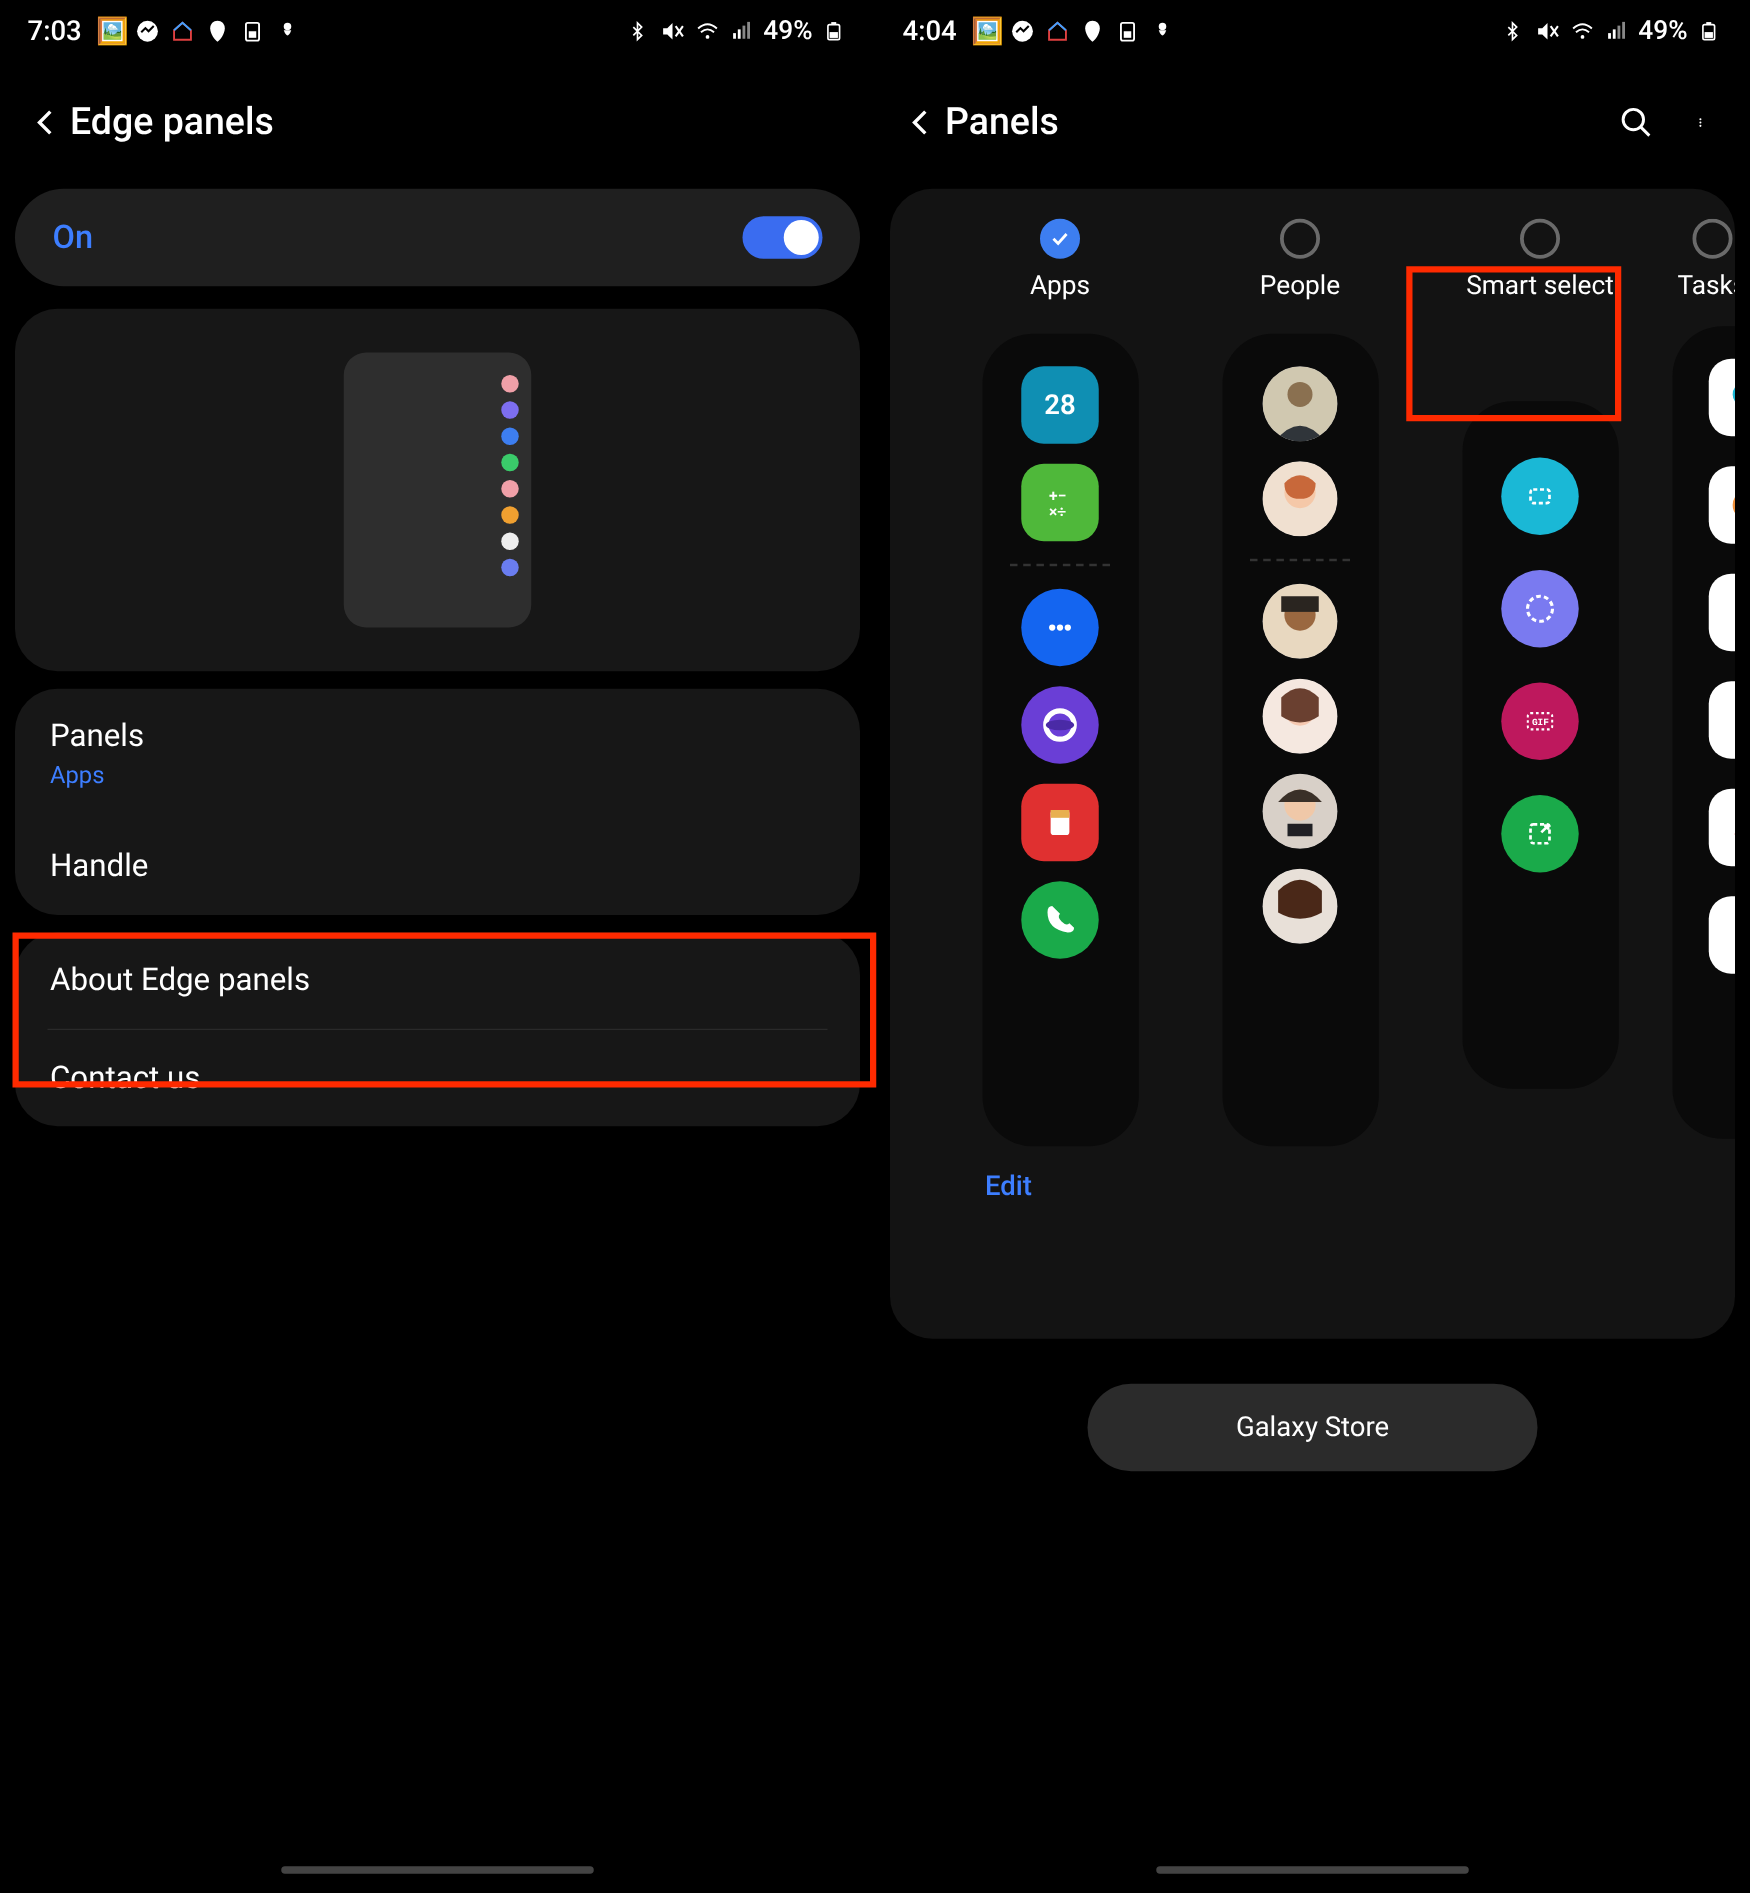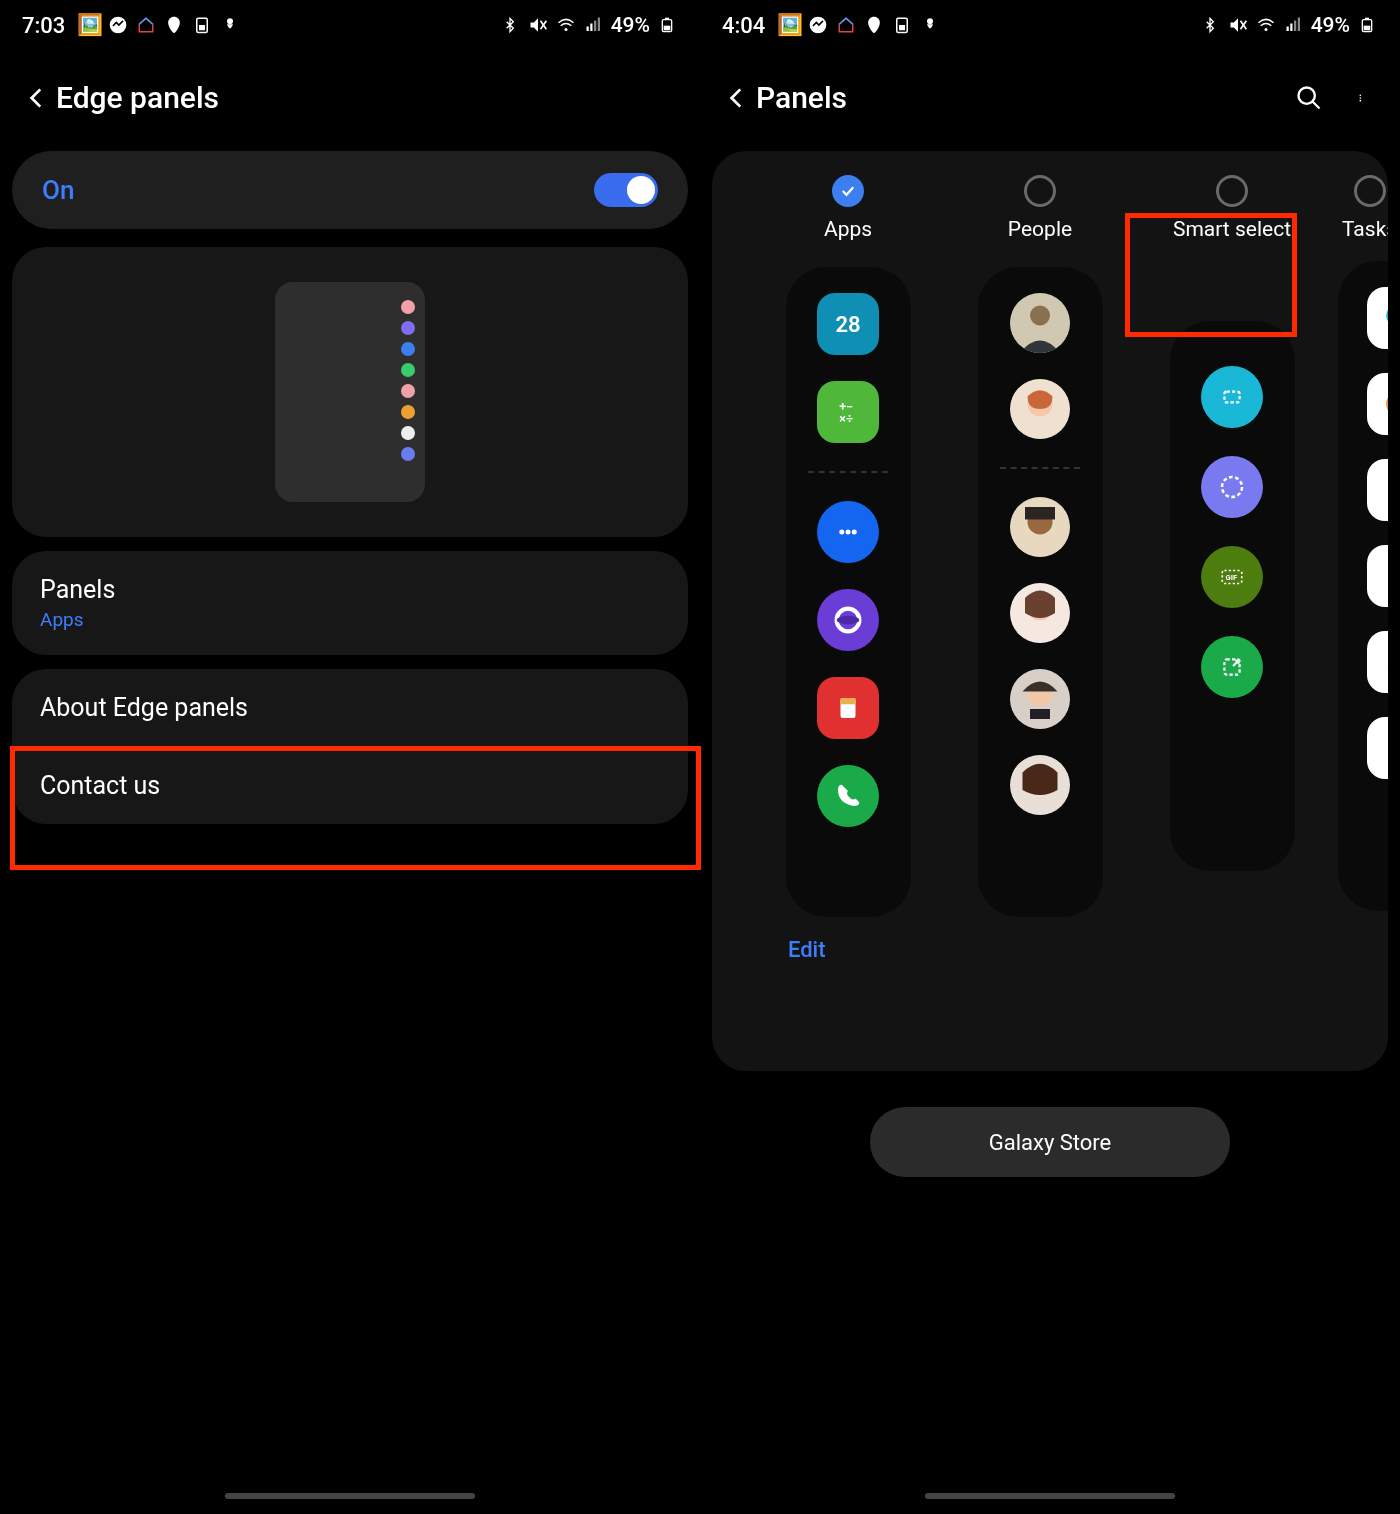--- a/index.html
+++ b/index.html
@@ -115,21 +115,21 @@
   }
   .radio-outer {
     width:32px; height:32px; border-radius:50%; border:3px solid #6a6a6a;
     display:flex; align-items:center; justify-content:center; margin-bottom:10px;
   }
   .radio-checked { background:#3d7ef0; border-color:#3d7ef0; }
   .radio-checked svg { stroke:#fff; stroke-width:3; fill:none; }
   .panel-name { font-size:21px; margin-bottom:20px; white-space:nowrap;}
   .panel-preview {
     width:125px; height:650px; background:#0a0a0a; border-radius:40px;
-    display:flex; flex-direction:column; align-items:center; padding:26px 0; gap:26px;
+    display:flex; flex-direction:column; align-items:center; padding:26px 0; gap:16px;
   }
   .panel-preview.short { height:550px; padding-top:45px; gap:28px; margin-top:0;}
   .panel-col .panel-preview { margin-top:6px; }
   .app-ico { width:62px; height:62px; border-radius:50%; display:flex; align-items:center; justify-content:center; font-size:22px; color:#fff; font-weight:600; flex-shrink:0;}
   .app-ico.rounded { border-radius:18px; }
   .dashed-divider { width:80px; border-top:2px dashed #333; margin:2px 0; }
   .avatar { width:60px; height:60px; border-radius:50%; background:#8a8a8a; display:flex; align-items:center; justify-content:center; overflow:hidden; flex-shrink:0;}
   .avatar svg { width:100%; height:100%; }
   .edit-link { color:#3d7eff; font-size:22px; margin-left:36px; margin-top:20px; display:inline-block; font-weight:500;}
   .galaxy-btn {
@@ -254,20 +254,23 @@
           <span class="d8"></span>
       </div>
     </div>
   </div>
 
   <div class="card menu-card">
     <div class="menu-item">
       <div class="mlabel">Panels</div>
       <div class="msub">Apps</div>
     </div>
+    <div class="menu-item">
+      <div class="mlabel">Handle</div>
+    </div>
   </div>
 
   <div class="card menu-card">
     <div class="menu-item">
       <div class="mlabel">About Edge panels</div>
     </div>
     <div class="menu-divider"></div>
     <div class="menu-item">
       <div class="mlabel">Contact us</div>
     </div>
@@ -479,21 +482,21 @@
           <div class="app-ico" style="background:#1ab8d6;">
             <svg viewBox="0 0 24 24" width="26" height="26">
                 <rect x="5" y="7" width="14" height="10" rx="2" fill="none" stroke="#fff" stroke-width="2" stroke-dasharray="3 2"></rect>
               </svg>
           </div>
           <div class="app-ico" style="background:#7a7af0;">
             <svg viewBox="0 0 24 24" width="30" height="30">
                 <circle cx="12" cy="12" r="8" fill="none" stroke="#fff" stroke-width="2" stroke-dasharray="3 2"></circle>
               </svg>
           </div>
-          <div class="app-ico" style="background:#4d7c0f;">
+          <div class="app-ico" style="background:#be185d;font-family:Liberation Mono, monospace;">
             <svg viewBox="0 0 24 24" width="34" height="26">
                 <rect x="3" y="6" width="18" height="12" rx="2" fill="none" stroke="#fff" stroke-width="1.5" stroke-dasharray="2 2"></rect>
                 <text x="6" y="15" font-size="7" fill="#fff" font-weight="bold">GIF</text>
               </svg>
           </div>
           <div class="app-ico" style="background:#1aaa4a;">
             <svg viewBox="0 0 24 24" width="26" height="26">
                 <rect x="5" y="5" width="14" height="14" rx="2" fill="none" stroke="#fff" stroke-width="2" stroke-dasharray="3 2"></rect>
                 <path d="M13 11 L18 6 M15 6 h3 v3" stroke="#fff" stroke-width="2" fill="none"></path>
               </svg>

